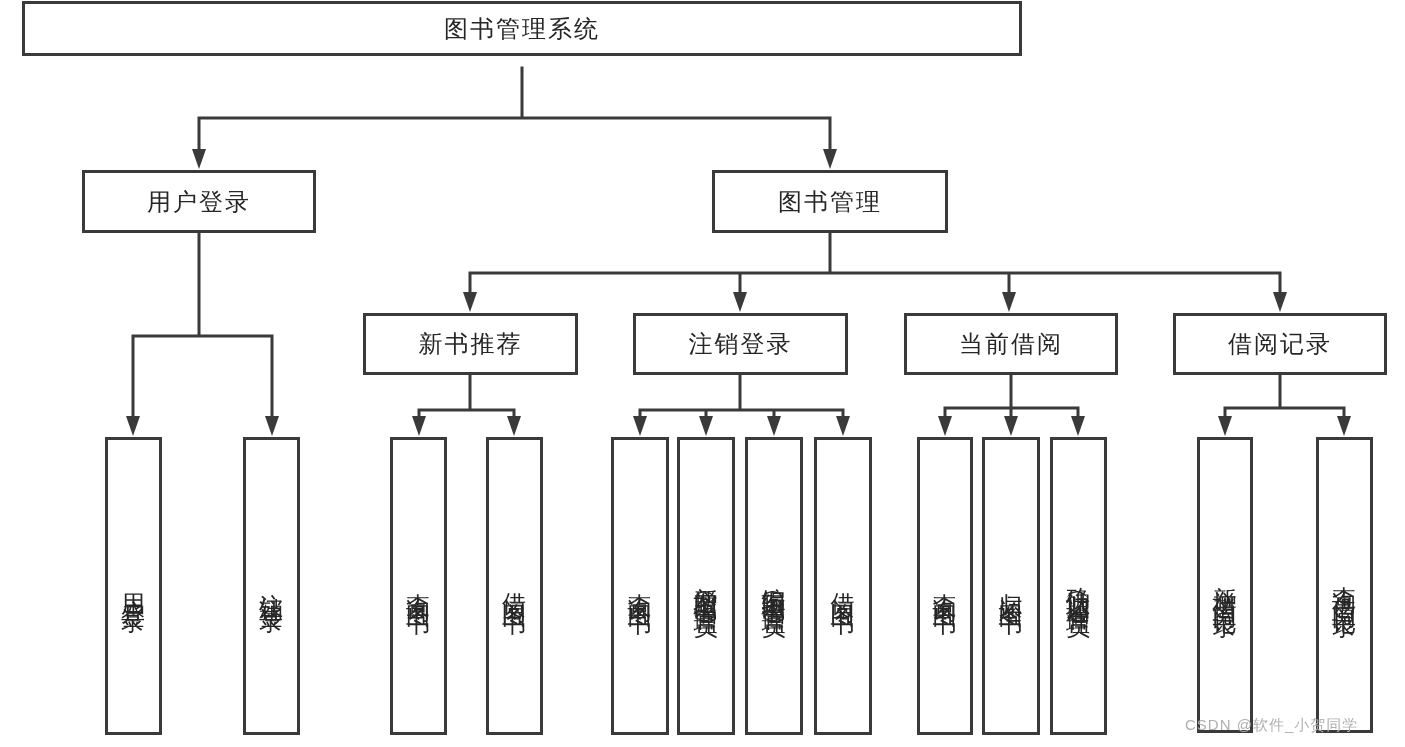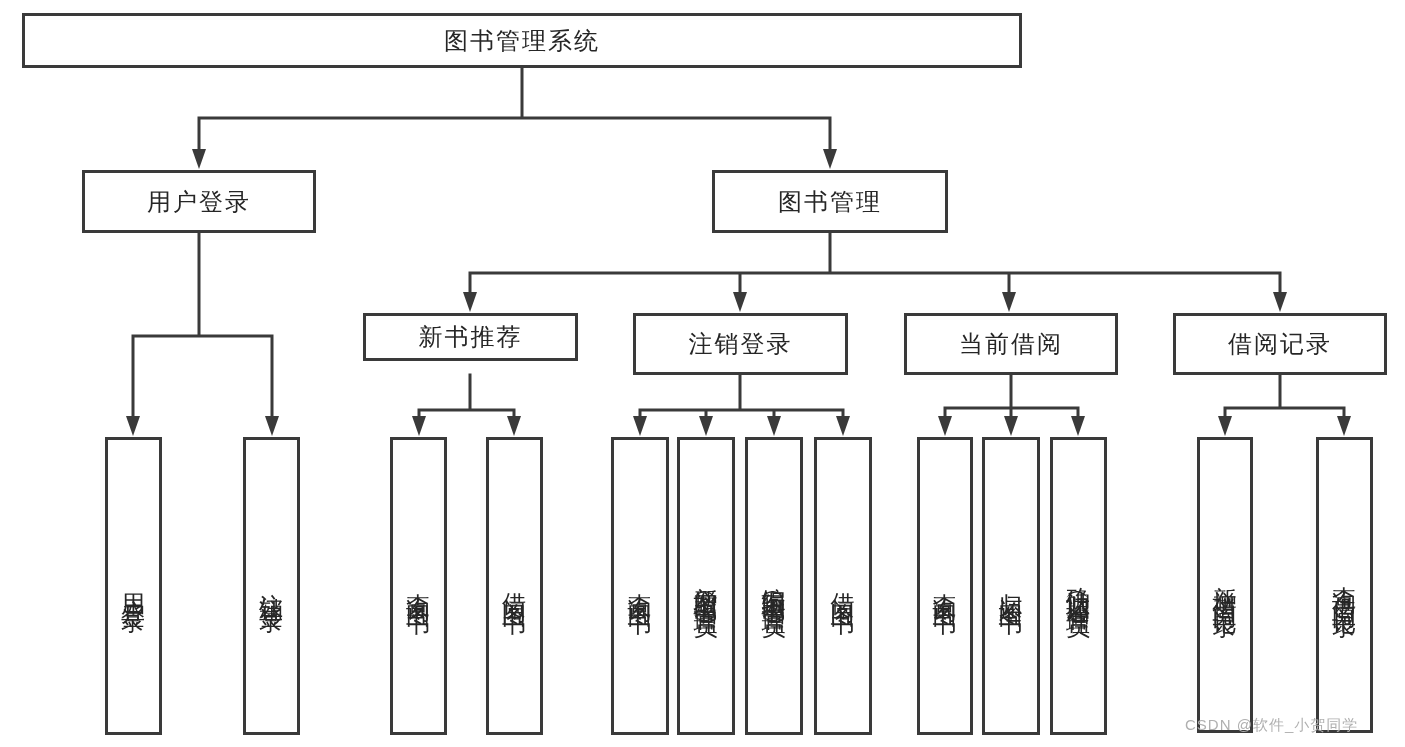--- a/index.html
+++ b/index.html
@@ -34,26 +34,26 @@
     white-space:nowrap;
   }
   .vbox span{
     writing-mode:vertical-rl;
     text-orientation:mixed;
     letter-spacing:6px;
     line-height:1.05;
   }
   .vbox.long span{letter-spacing:4px;}
   
-  .n-root{left:22px;top:13px;width:1000px;height:55px;}
+  .n-root{left:22px;top:1px;width:1000px;height:55px;}
   
   .n-l2a{left:82px;top:170px;width:234px;height:63px;}
   .n-l2b{left:712px;top:170px;width:236px;height:63px;font-family:Liberation Mono, monospace;}
   
-  .n-l3a{left:363px;top:313px;width:215px;height:48px;}
+  .n-l3a{left:363px;top:313px;width:215px;height:62px;}
   .n-l3b{left:633px;top:313px;width:215px;height:62px;}
   .n-l3c{left:904px;top:313px;width:214px;height:62px;}
   .n-l3d{left:1173px;top:313px;width:214px;height:62px;font-family:Liberation Mono, monospace;}
   
   .n-v1{left:105px;top:437px;width:57px;height:298px;}
   .n-v2{left:243px;top:437px;width:57px;height:298px;}
   .n-v3{left:390px;top:437px;width:57px;height:298px;}
   .n-v4{left:486px;top:437px;width:57px;height:298px;}
   .n-v5{left:611px;top:437px;width:58px;height:298px;}
   .n-v6{left:677px;top:437px;width:58px;height:298px;}

